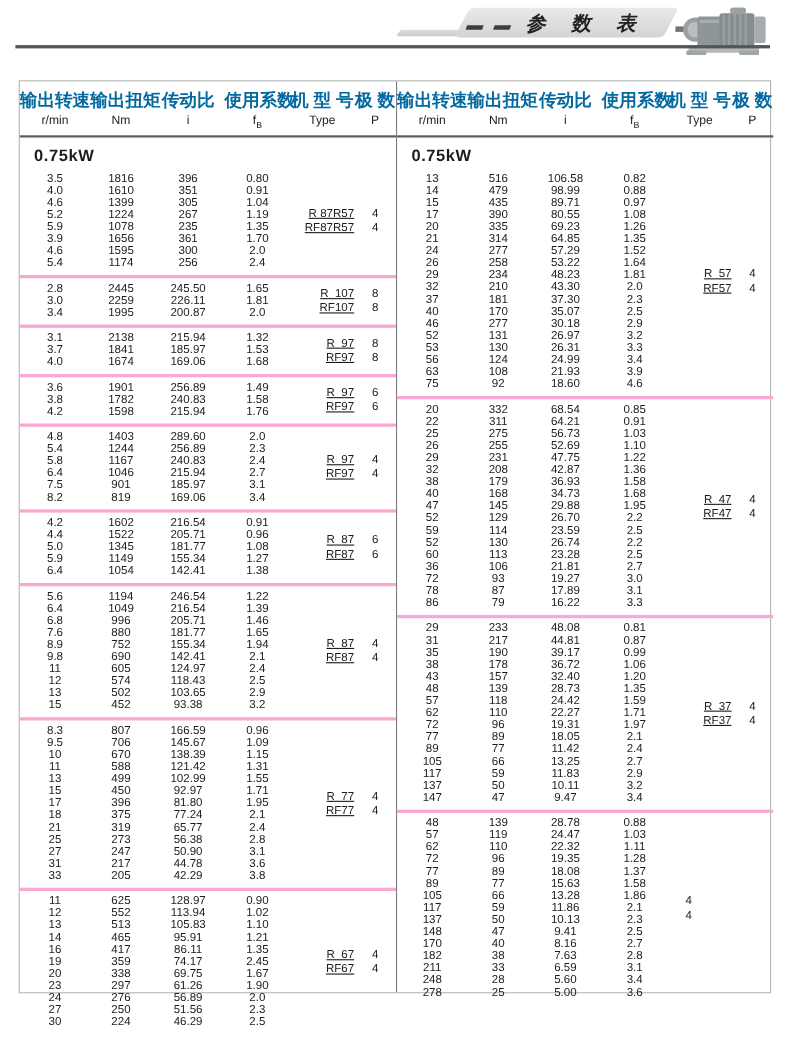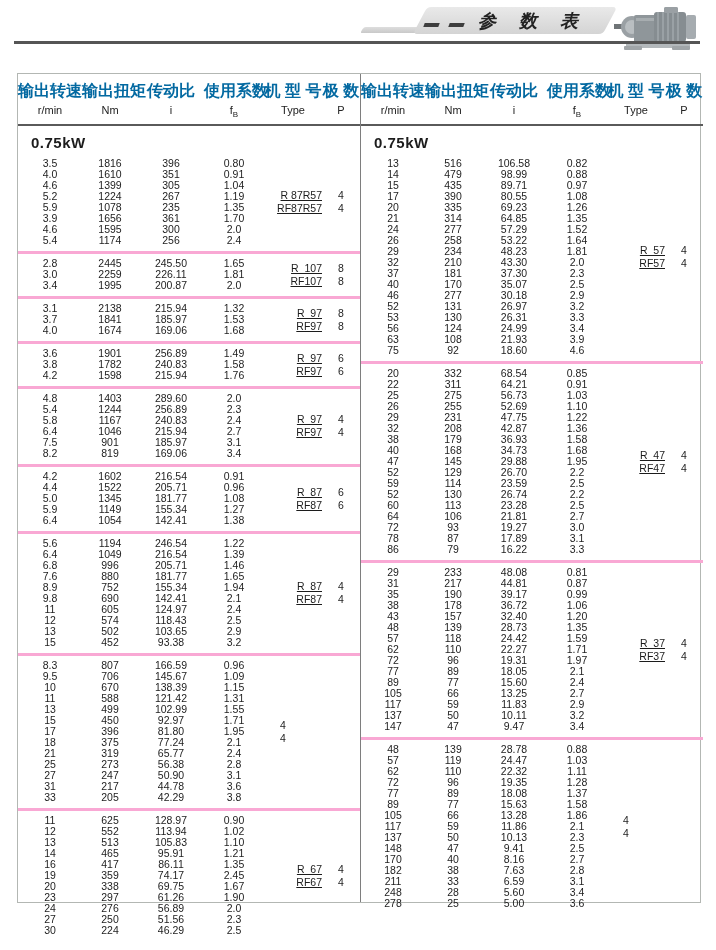--- a/index.html
+++ b/index.html
@@ -506,20 +506,24 @@
               <div class="cell">44.78</div>
               <div class="cell">3.6</div>
             </div>
             <div class="row">
               <div class="cell">33</div>
               <div class="cell">205</div>
               <div class="cell">42.29</div>
               <div class="cell">3.8</div>
             </div>
           </div>
+          <div class="typecol">
+            <div class="tline">R  77</div>
+            <div class="tline">RF77</div>
+          </div>
           <div class="pcol">
             <div class="pline">4</div>
             <div class="pline">4</div>
           </div>
         </div>
         <div class="group sep">
           <div class="nums">
             <div class="row">
               <div class="cell">11</div>
               <div class="cell">625</div>
@@ -822,21 +826,21 @@
               <div class="cell">26.74</div>
               <div class="cell">2.2</div>
             </div>
             <div class="row">
               <div class="cell">60</div>
               <div class="cell">113</div>
               <div class="cell">23.28</div>
               <div class="cell">2.5</div>
             </div>
             <div class="row">
-              <div class="cell">64</div>
+              <div class="cell">36</div>
               <div class="cell">106</div>
               <div class="cell">21.81</div>
               <div class="cell">2.7</div>
             </div>
             <div class="row">
               <div class="cell">72</div>
               <div class="cell">93</div>
               <div class="cell">19.27</div>
               <div class="cell">3.0</div>
             </div>
@@ -920,21 +924,21 @@
             </div>
             <div class="row">
               <div class="cell">77</div>
               <div class="cell">89</div>
               <div class="cell">18.05</div>
               <div class="cell">2.1</div>
             </div>
             <div class="row">
               <div class="cell">89</div>
               <div class="cell">77</div>
-              <div class="cell">15.60</div>
+              <div class="cell">11.42</div>
               <div class="cell">2.4</div>
             </div>
             <div class="row">
               <div class="cell">105</div>
               <div class="cell">66</div>
               <div class="cell">13.25</div>
               <div class="cell">2.7</div>
             </div>
             <div class="row">
               <div class="cell">117</div>

